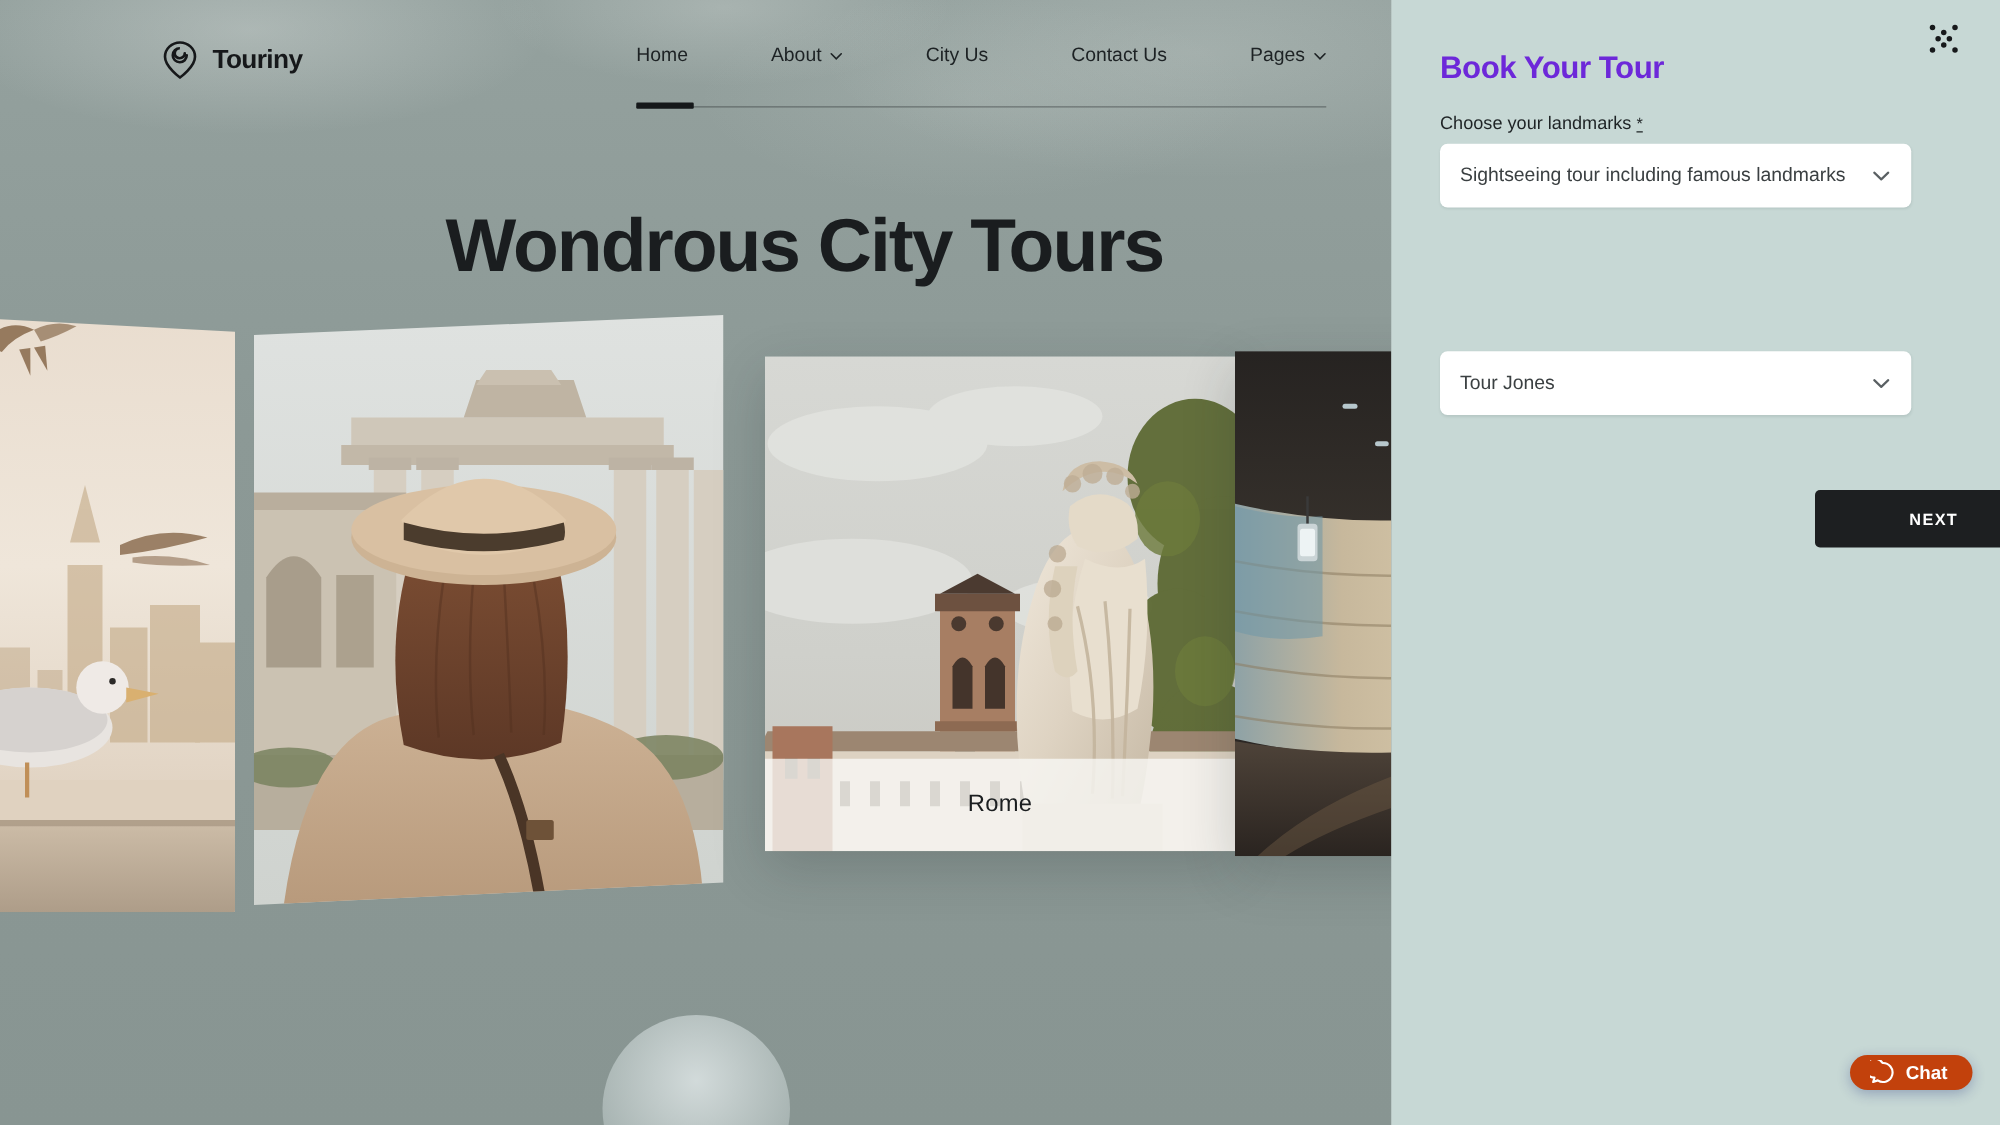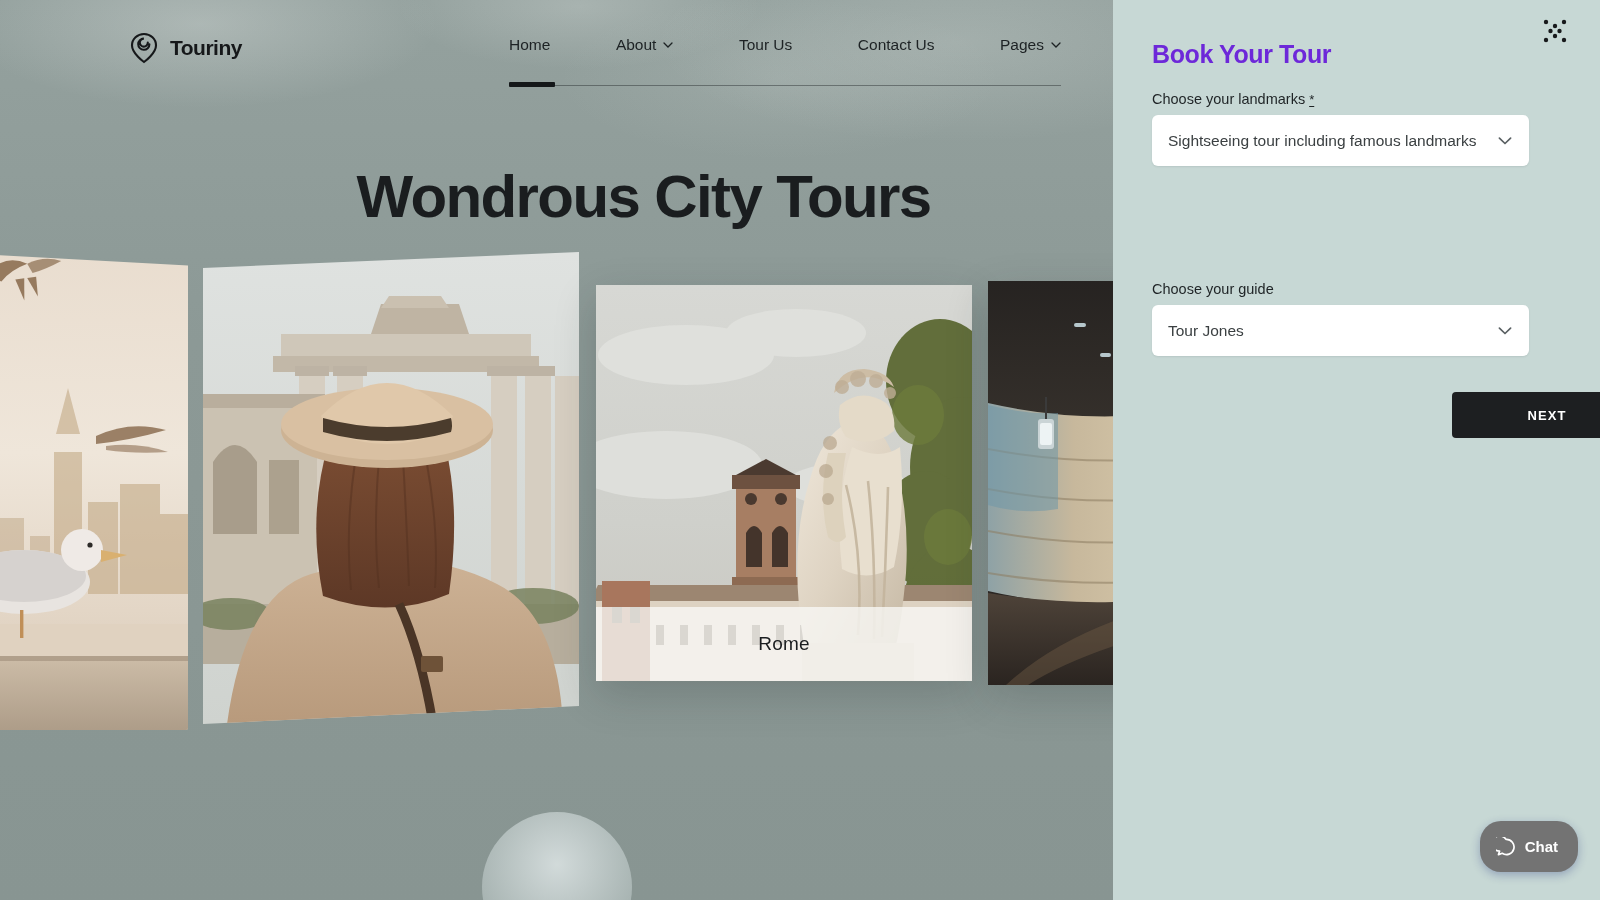--- a/index.html
+++ b/index.html
@@ -84,21 +84,21 @@
     border-radius:2px;
     clip-path:polygon(0 0, 100% 2.8%, 100% 100%, 0 100%);
   }
   
   .card-a {
     left:203px; top:252px; width:376px; height:472px;
     clip-path:polygon(0 3.4%, 100% 0, 100% 96.2%, 0 100%);
   }
   
   .card-b {
-    left:596px; top:285px; width:376px; height:396px;
+    left:612px; top:285px; width:376px; height:396px;
   }
   
   .card-right {
     left:988px; top:281px; width:190px; height:404px;
   }
 
   .card-caption {
     position:absolute; left:0; right:0; bottom:0; height:74px;
     background:rgba(248,248,246,.78);
     display:flex; align-items:center; justify-content:center;
@@ -147,23 +147,23 @@
   }
   .next-btn {
     position:absolute; left:339px; top:392px; width:190px; height:46px;
     background:#1d1f21; color:#fff; border:none; border-radius:4px;
     font-family:"Liberation Sans", sans-serif;
     font-size:13px; font-weight:700; letter-spacing:1.1px; cursor:pointer;
   }
 
   
   .chat-btn {
-    position:absolute; right:22px; bottom:28px; height:51px;
+    position:absolute; right:22px; bottom:28px; height:28px;
     padding:0 20px 0 16px; border:none; border-radius:21px;
-    background:#737373; color:#fff; cursor:pointer; z-index:60;
+    background:#c2410c; color:#fff; cursor:pointer; z-index:60;
     display:flex; align-items:center; gap:9px;
     font-family:"Liberation Sans", sans-serif;
     font-size:15px; font-weight:700;
     box-shadow:0 3px 10px rgba(25,40,120,.30);
   }
 </style>
 </head>
 <body>
 
 <div class="site">
@@ -454,21 +454,21 @@
       <div class="nav-item">
         <span>Home</span>
       </div>
       <div class="nav-item">
         <span>About</span>
         <svg class="caret" viewBox="0 0 10 6">
           <path d="M1 1 L5 5 L9 1" fill="none" stroke="#1d2224" stroke-width="1.3" stroke-linecap="round"></path>
         </svg>
       </div>
       <div class="nav-item">
-        <span>Tour Us</span>
+        <span>City Us</span>
       </div>
       <div class="nav-item">
         <span>Contact Us</span>
       </div>
       <div class="nav-item">
         <span>Pages</span>
         <svg class="caret" viewBox="0 0 10 6">
           <path d="M1 1 L5 5 L9 1" fill="none" stroke="#1d2224" stroke-width="1.3" stroke-linecap="round"></path>
         </svg>
       </div>
@@ -508,23 +508,20 @@
     <div class="select">
       <span class="select-value">Sightseeing tour including famous landmarks</span>
       <svg class="select-caret" viewBox="0 0 14 9">
         <path d="M1.4 1.6 L7 7 L12.6 1.6" fill="none" stroke="#5a6063" stroke-width="1.7" stroke-linecap="round" stroke-linejoin="round"></path>
       </svg>
     </div>
   </div>
 
 
   <div class="field field-3">
-    <label class="field-label">
-      <span>Choose your guide</span>
-    </label>
     <div class="select">
       <span class="select-value">Tour Jones</span>
       <svg class="select-caret" viewBox="0 0 14 9">
         <path d="M1.4 1.6 L7 7 L12.6 1.6" fill="none" stroke="#5a6063" stroke-width="1.7" stroke-linecap="round" stroke-linejoin="round"></path>
       </svg>
     </div>
   </div>
 
   <button class="next-btn">NEXT</button>
 

